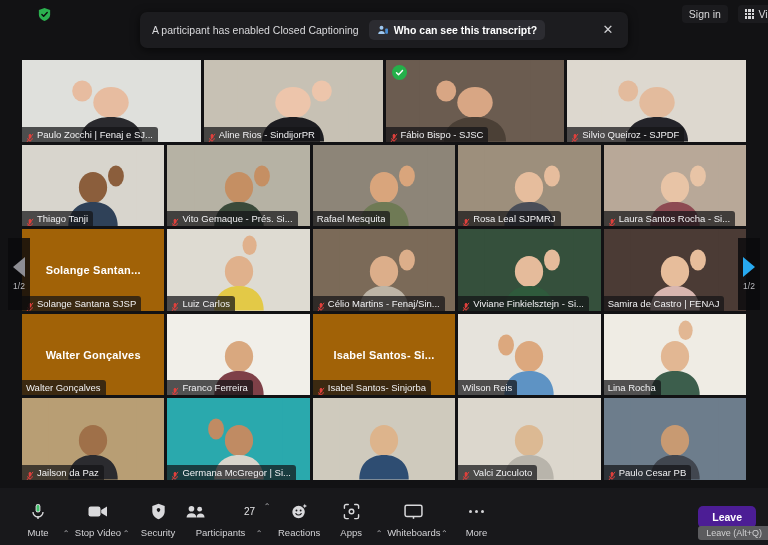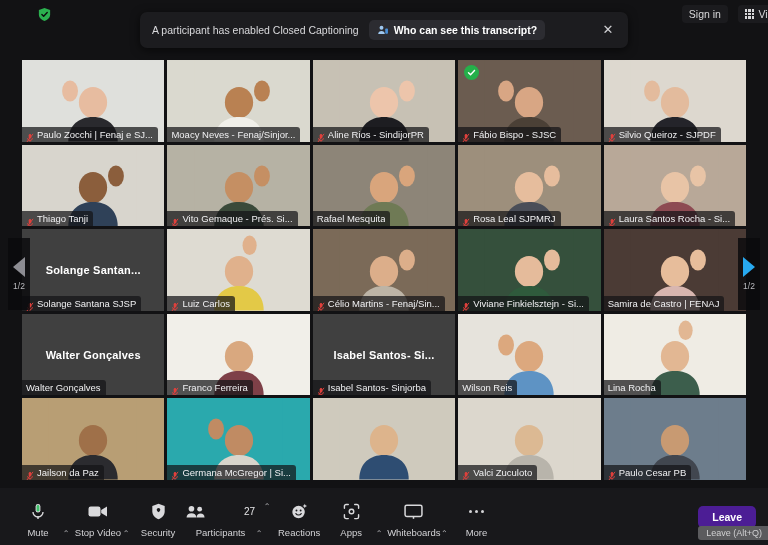--- a/index.html
+++ b/index.html
@@ -81,21 +81,21 @@
     position: absolute;
     top: 60px; left: 22px;
     width: 724px; height: 420px;
   }
   .grid-rows { display: flex; flex-direction: column; gap: 3px; height: 100%; }
   .grid-row { display: flex; gap: 3px; flex: 1; }
 
   .tile {
     position: relative;
     flex: 1;
-    background: #404040;
+    background: #a16207;
     overflow: hidden;
   }
   .tile.active { outline: 2px solid #d6e84a; outline-offset: -2px; }
 
   .tile-video {
     position: absolute; inset: 0;
     overflow: hidden;
   }
   .vid-bg { position: absolute; inset: 0; }
   .vid-center {
@@ -258,35 +258,20 @@
             <div class="name-bar">
               <span class="mute-ic"><svg viewBox="0 0 10 12" width="8" height="10">
                   <rect x="3.4" y="1" width="3.2" height="5.6" rx="1.6" fill="#e0403c"></rect>
                   <path d="M2 6.1a3 3 0 0 0 6 0" stroke="#e0403c" stroke-width="1.1" fill="none"></path>
                   <rect x="4.5" y="8.6" width="1" height="2.2" fill="#e0403c"></rect>
                   <line x1="1.2" y1="11" x2="8.8" y2="0.8" stroke="#e0403c" stroke-width="1.2"></line>
                 </svg></span>
               <span class="name-txt">Paulo Zocchi | Fenaj e SJ...</span>
             </div>
           </div>
-          <div class="tile active">
-            <div class="tile-video">
-              <div class="vid-bg" style="background:#dad9cf"></div>
-              <div class="vid-center" style="background:#dad9cf">
-                <svg viewBox="0 0 100 100" preserveAspectRatio="none" style="position:absolute;inset:0;width:100%;height:100%">
-                  <ellipse cx="76" cy="38" rx="9" ry="13" fill="#b98152"></ellipse>
-                  <ellipse cx="50" cy="52" rx="16" ry="19" fill="#b98152"></ellipse>
-                  <path d="M22 100 C22 80 34 70 50 70 C66 70 78 80 78 100 Z" fill="#f0efe9"></path>
-                </svg>
-              </div>
-            </div>
-            <div class="name-bar">
-              <span class="name-txt">Moacy Neves - Fenaj/Sinjor...</span>
-            </div>
-          </div>
           <div class="tile">
             <div class="tile-video">
               <div class="vid-bg" style="background:#c7c1b4"></div>
               <div class="vid-center" style="background:#c7c1b4">
                 <svg viewBox="0 0 100 100" preserveAspectRatio="none" style="position:absolute;inset:0;width:100%;height:100%">
                   <ellipse cx="76" cy="38" rx="9" ry="13" fill="#edc5ab"></ellipse>
                   <ellipse cx="50" cy="52" rx="16" ry="19" fill="#edc5ab"></ellipse>
                   <path d="M22 100 C22 80 34 70 50 70 C66 70 78 80 78 100 Z" fill="#1d1d21"></path>
                 </svg>
               </div>

